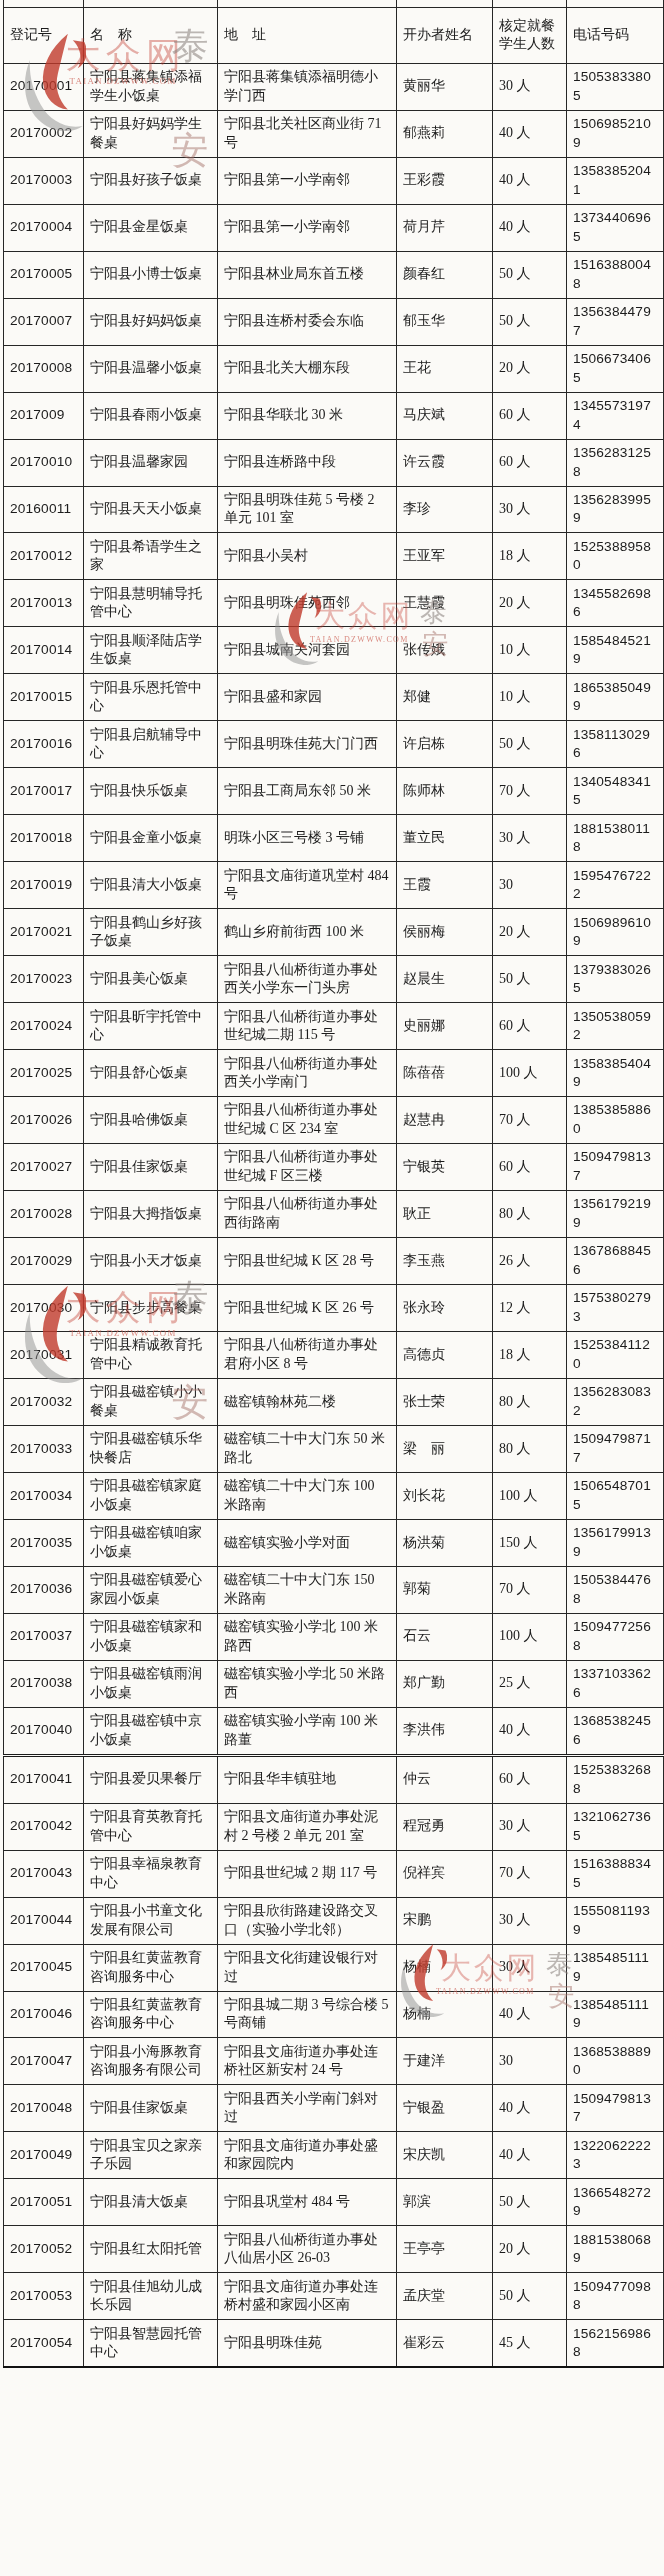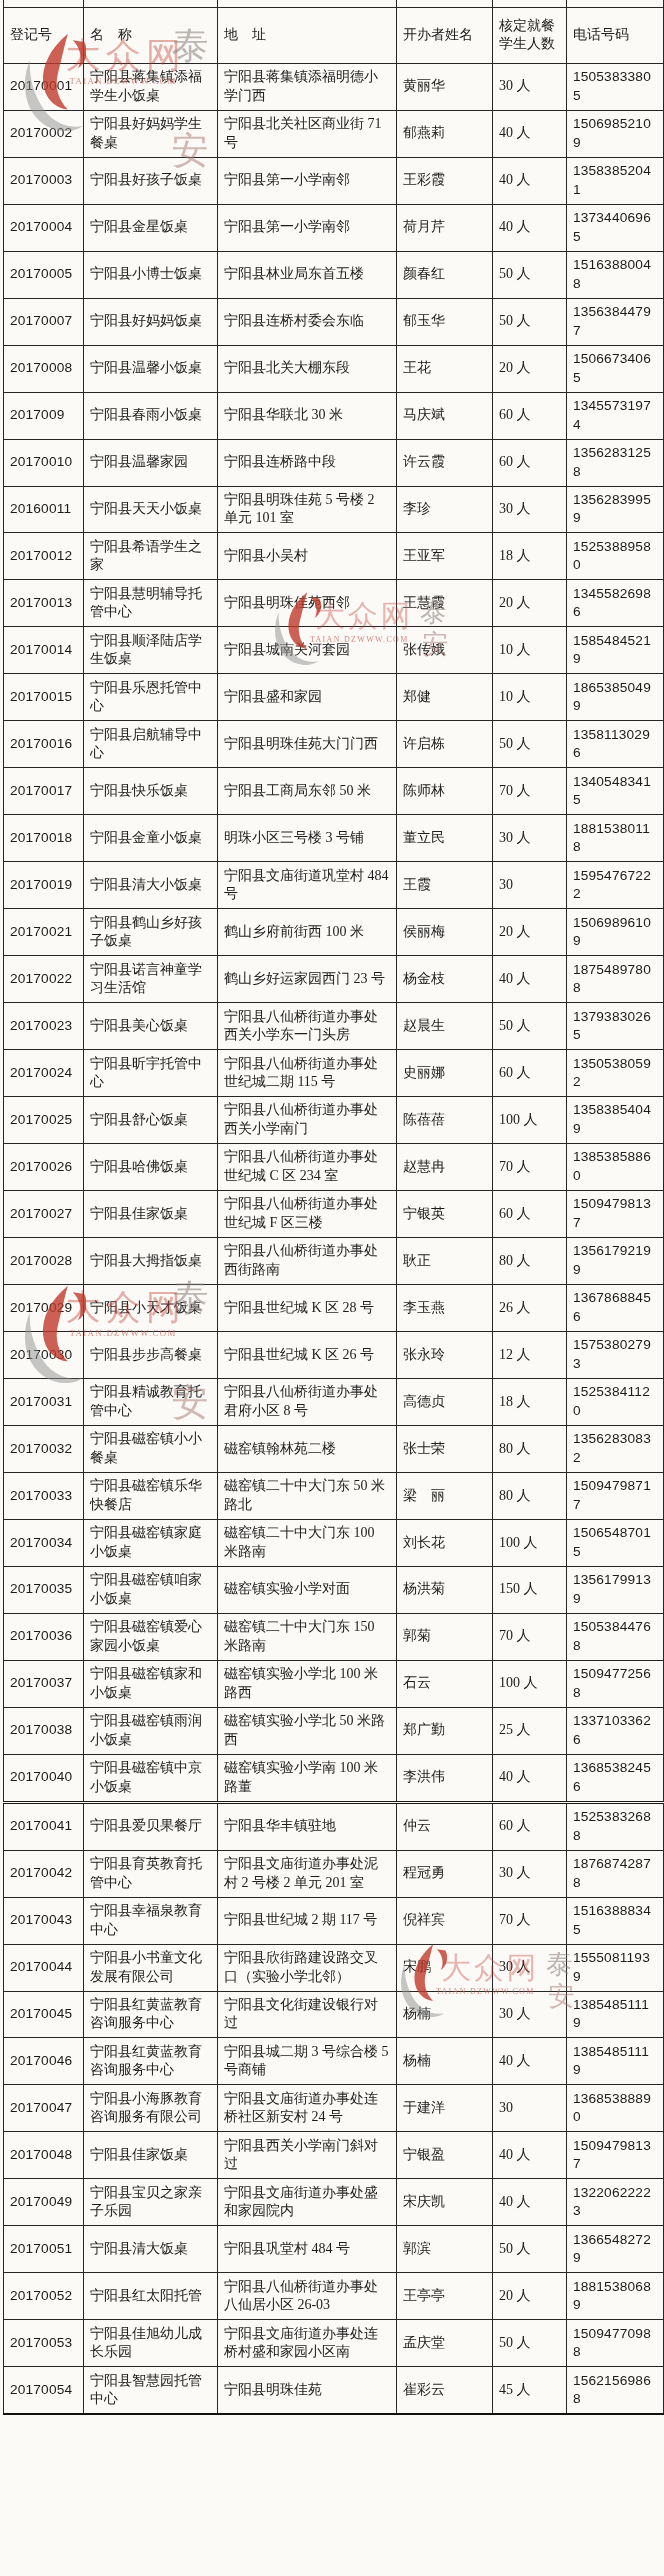--- a/index.html
+++ b/index.html
@@ -226,28 +226,20 @@
       </tr>
       <tr>
         <td class="num">20170021</td>
         <td>宁阳县鹤山乡好孩子饭桌</td>
         <td>鹤山乡府前街西 100 米</td>
         <td>侯丽梅</td>
         <td>20 人</td>
         <td class="num">15069896109</td>
       </tr>
       <tr>
-        <td class="num">20170022</td>
-        <td>宁阳县诺言神童学习生活馆</td>
-        <td>鹤山乡好运家园西门 23 号</td>
-        <td>杨金枝</td>
-        <td>40 人</td>
-        <td class="num">18754897808</td>
-      </tr>
-      <tr>
         <td class="num">20170023</td>
         <td>宁阳县美心饭桌</td>
         <td>宁阳县八仙桥街道办事处西关小学东一门头房</td>
         <td>赵晨生</td>
         <td>50 人</td>
         <td class="num">13793830265</td>
       </tr>
       <tr>
         <td class="num">20170024</td>
         <td>宁阳县昕宇托管中心</td>
@@ -383,21 +375,21 @@
         <td>仲云</td>
         <td>60 人</td>
         <td class="num">15253832688</td>
       </tr>
       <tr>
         <td class="num">20170042</td>
         <td>宁阳县育英教育托管中心</td>
         <td>宁阳县文庙街道办事处泥村 2 号楼 2 单元 201 室</td>
         <td>程冠勇</td>
         <td>30 人</td>
-        <td class="num">18768742878</td>
+        <td class="num">13210627365</td>
       </tr>
       <tr>
         <td class="num">20170043</td>
         <td>宁阳县幸福泉教育中心</td>
         <td>宁阳县世纪城 2 期 117 号</td>
         <td>倪祥宾</td>
         <td>70 人</td>
         <td class="num">15163888345</td>
       </tr>
       <tr>

